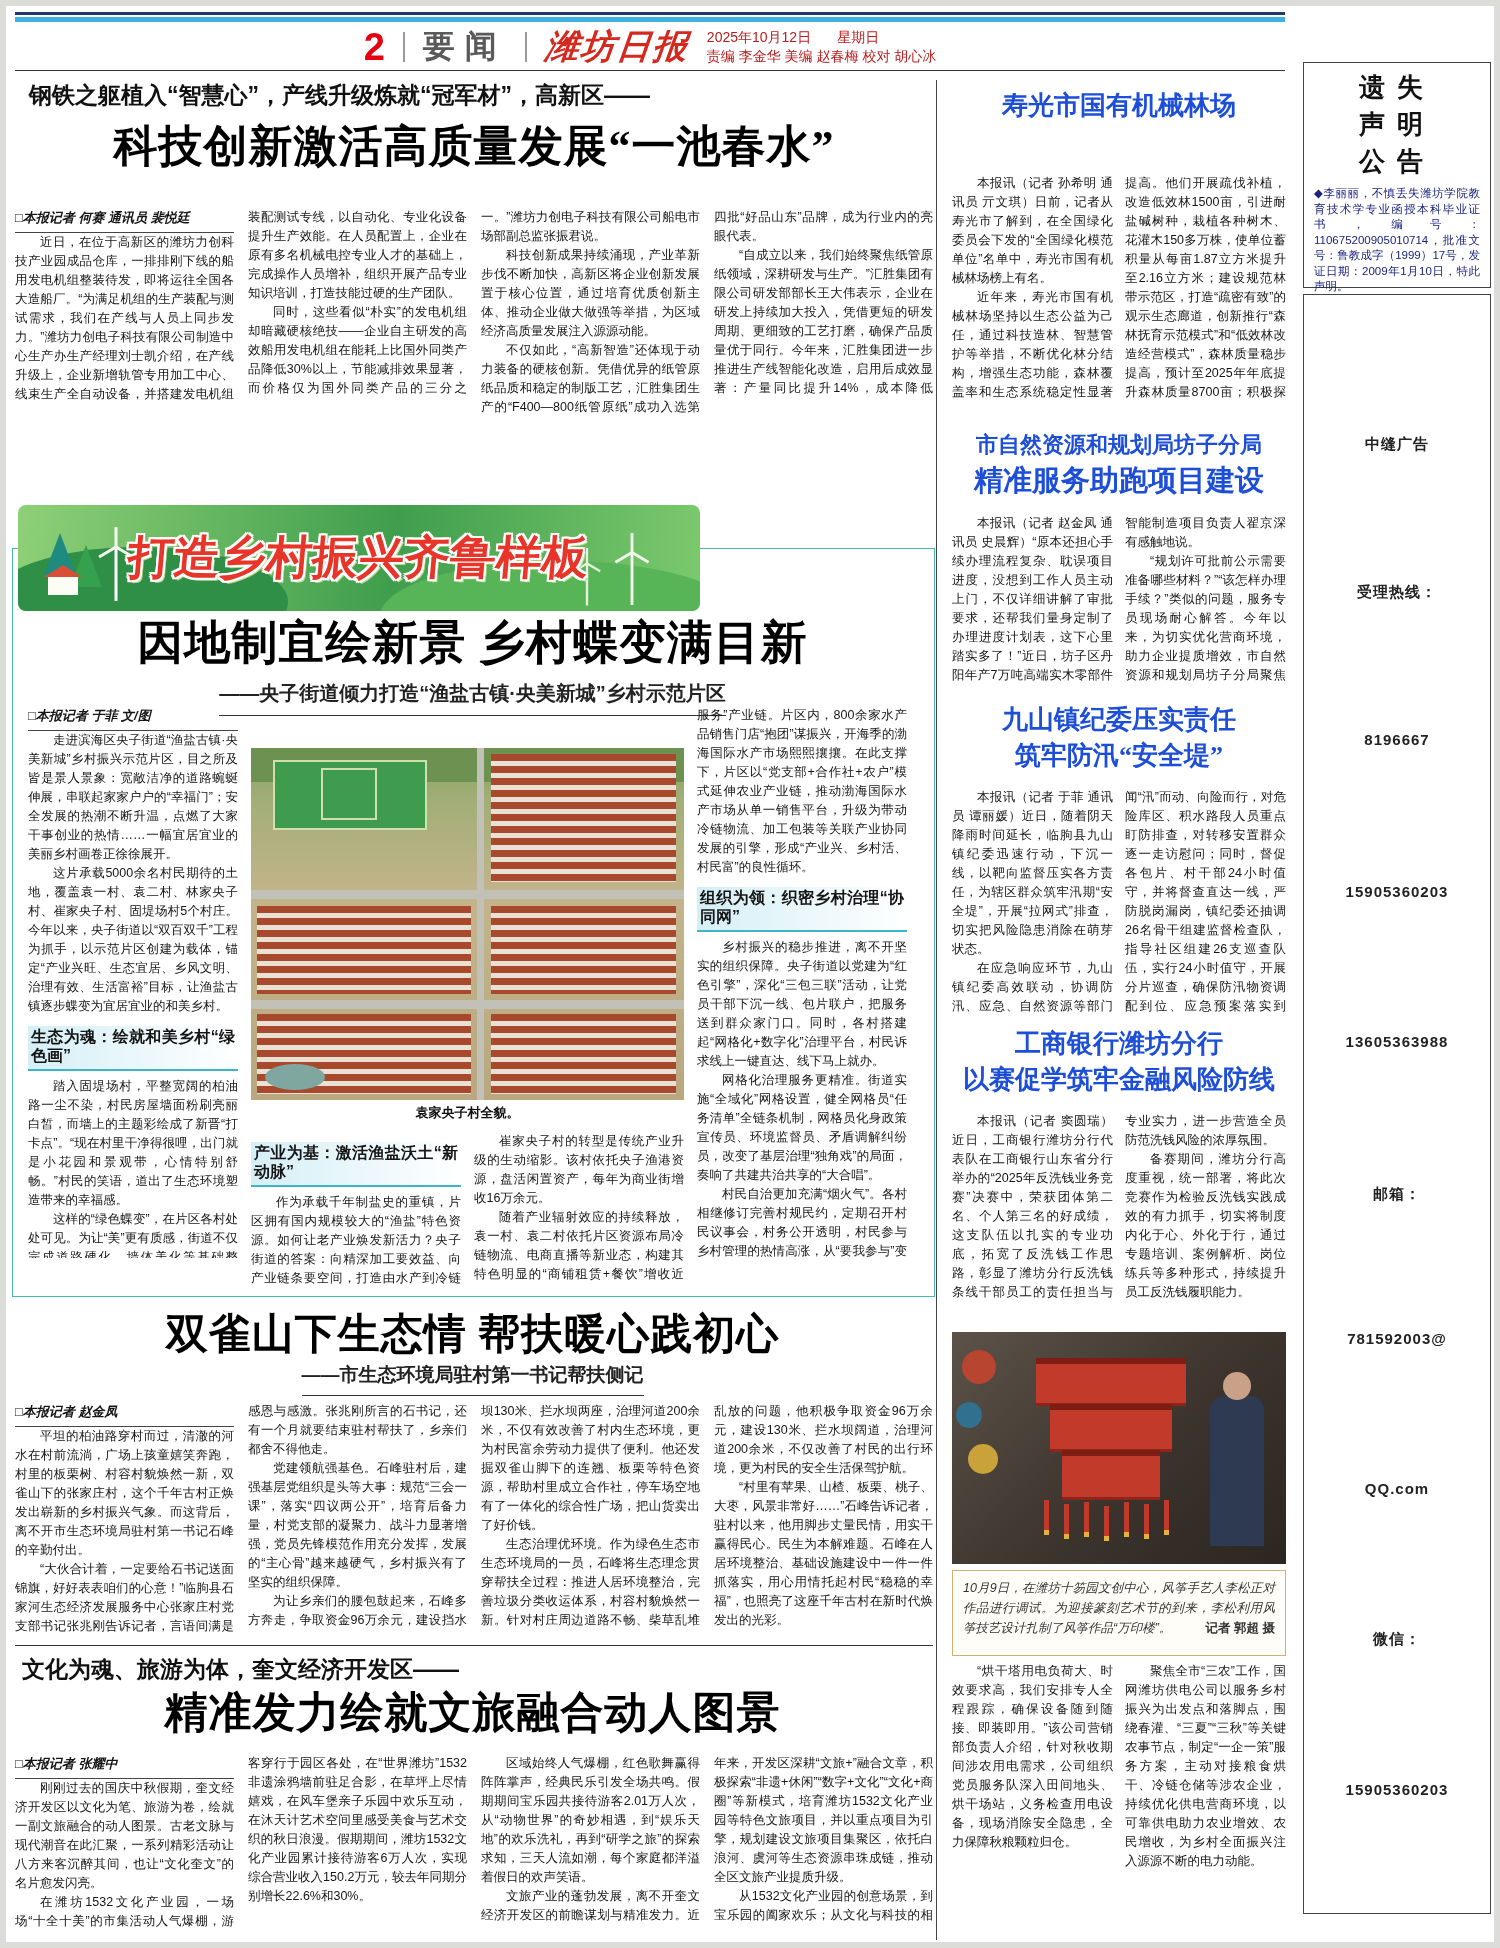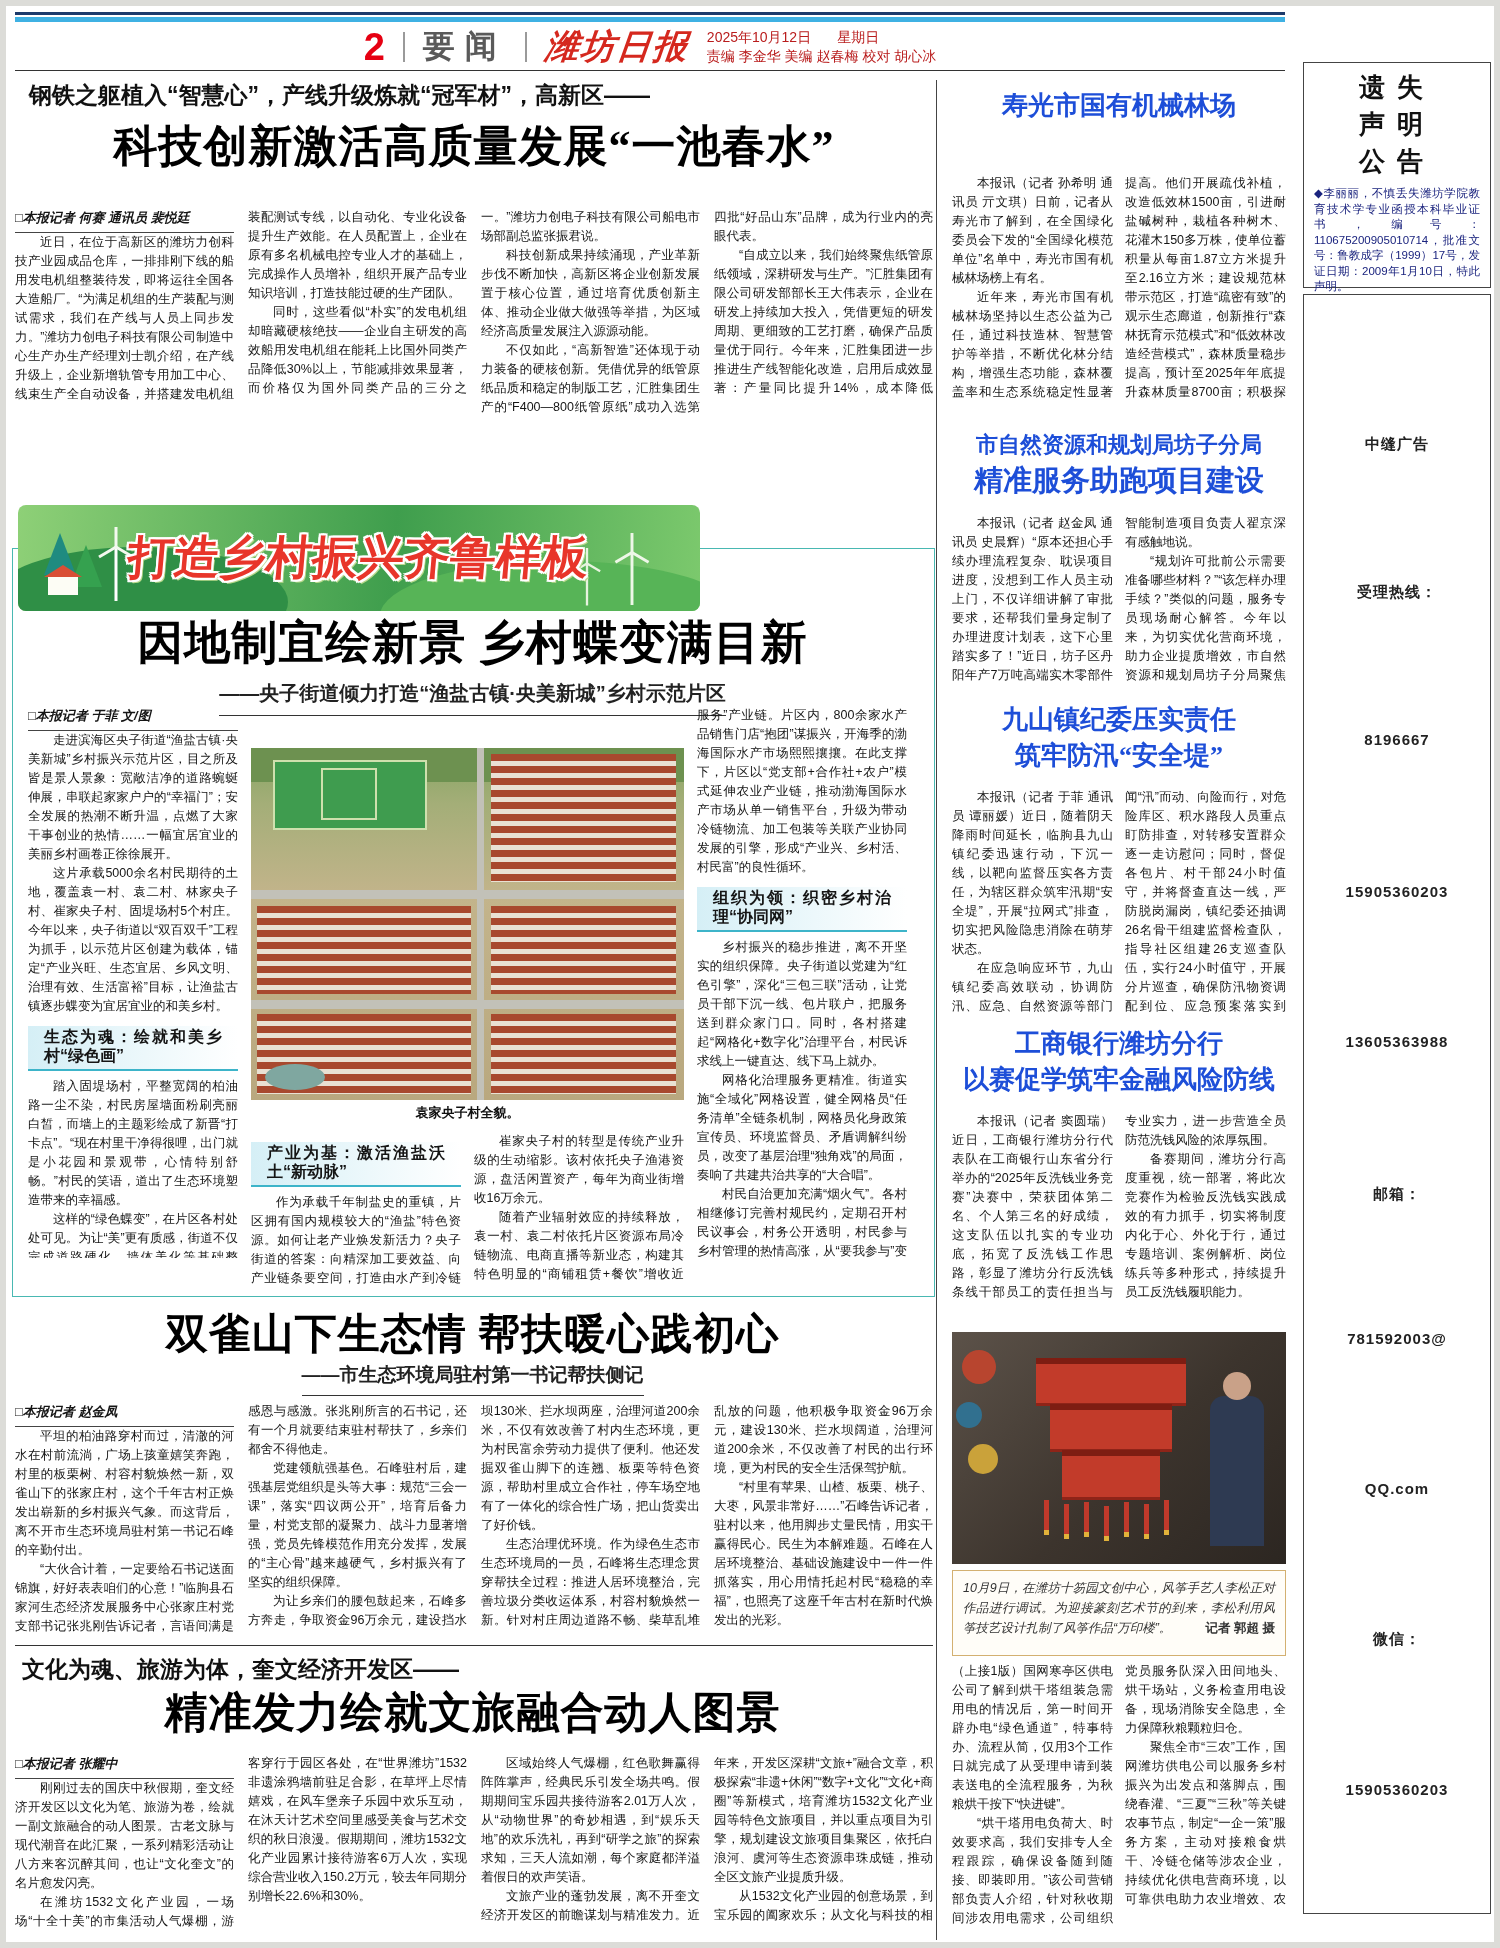--- a/index.html
+++ b/index.html
@@ -22,21 +22,21 @@
   #vrule{left:936px;top:80px;width:1px;height:1860px;background:#444;}
   
   .body-text{font-size:12.5px;line-height:19px;text-align:justify;color:#151515;overflow:hidden;}
   .body-text p{margin:0;text-indent:2em;}
   .cols4{column-count:4;column-gap:14px;}
   .cols2{column-count:2;column-gap:12px;}
   .byline{font-weight:bold;font-style:italic;border-bottom:1px solid #444;padding-bottom:5px;margin-bottom:7px;text-indent:0 !important;font-size:13px;}
   .kicker{font-size:23px;font-weight:700;color:#111;}
   .main-head{font-size:44px;font-weight:900;text-align:center;letter-spacing:1px;color:#000;}
   .sub-dash{font-size:20px;font-weight:700;text-align:center;color:#222;}
-  .subhead{display:block;font-weight:900;font-size:16px;margin:10px 0 6px;padding:1px 16px 4px;text-indent:0 !important;
+  .subhead{display:block;font-weight:900;font-size:16px;margin:10px 0 6px;padding:1px 3px 4px;text-indent:0 !important;
            background:linear-gradient(90deg,#d5eff6,rgba(255,255,255,0));border-bottom:2px solid #3db4c9;}
   
   #banner{left:18px;top:505px;width:682px;height:106px;background:linear-gradient(95deg,#8ed077 0%,#3f9e4d 55%,#7cc96d 100%);
           border-radius:8px;overflow:hidden;}
   #banner .hill{position:absolute;left:-30px;bottom:-46px;width:300px;height:110px;background:#2f8f46;border-radius:50%;}
   #banner .hill2{position:absolute;right:-40px;bottom:-60px;width:360px;height:110px;background:#57b457;border-radius:50%;}
   .tree{position:absolute;width:0;height:0;border-left:16px solid transparent;border-right:16px solid transparent;border-bottom:42px solid #1f8b80;}
   .house{position:absolute;width:30px;height:18px;background:#fdfdf5;}
   .house:before{content:"";position:absolute;left:-4px;top:-12px;border-left:19px solid transparent;border-right:19px solid transparent;border-bottom:12px solid #d94f35;}
   #banner-title{position:absolute;left:110px;top:22px;font-size:46px;font-weight:900;color:#e8352a;transform:skewX(-5deg);
@@ -284,21 +284,20 @@
     <div class="tassel" style="left:212px;top:168px;"></div>
     <div class="person"></div>
   </div>
 
   <div class="abs" id="r-caption">
     <span>10月9日，在潍坊十笏园文创中心，风筝手艺人李松正对作品进行调试。为迎接篆刻艺术节的到来，李松利用风筝技艺设计扎制了风筝作品“万印楼”。</span>
     <span class="credit">记者 郭超 摄</span>
   </div>
 
   <div class="abs rc body-text cols2" style="top:1662px;height:282px;">
-    <p style="text-indent:0;">（上接1版）国网寒亭区供电公司了解到烘干塔组装急需用电的情况后，第一时间开辟办电“绿色通道”，特事特办、流程从简，仅用3个工作日就完成了从受理申请到装表送电的全流程服务，为秋粮烘干按下“快进键”。</p>
     <p>“烘干塔用电负荷大、时效要求高，我们安排专人全程跟踪，确保设备随到随接、即装即用。”该公司营销部负责人介绍，针对秋收期间涉农用电需求，公司组织党员服务队深入田间地头、烘干场站，义务检查用电设备，现场消除安全隐患，全力保障秋粮颗粒归仓。</p>
     <p>聚焦全市“三农”工作，国网潍坊供电公司以服务乡村振兴为出发点和落脚点，围绕春灌、“三夏”“三秋”等关键农事节点，制定“一企一策”服务方案，主动对接粮食烘干、冷链仓储等涉农企业，持续优化供电营商环境，以可靠供电助力农业增效、农民增收，为乡村全面振兴注入源源不断的电力动能。</p>
   </div>
 
   <div class="abs" id="g-box1">
     <div class="t">遗失</div>
     <div class="t">声明</div>
     <div class="t">公告</div>
     <div class="nb">◆李丽丽，不慎丢失潍坊学院教育技术学专业函授本科毕业证书，编号：110675200905010714，批准文号：鲁教成字（1999）17号，发证日期：2009年1月10日，特此声明。</div>
   </div>

